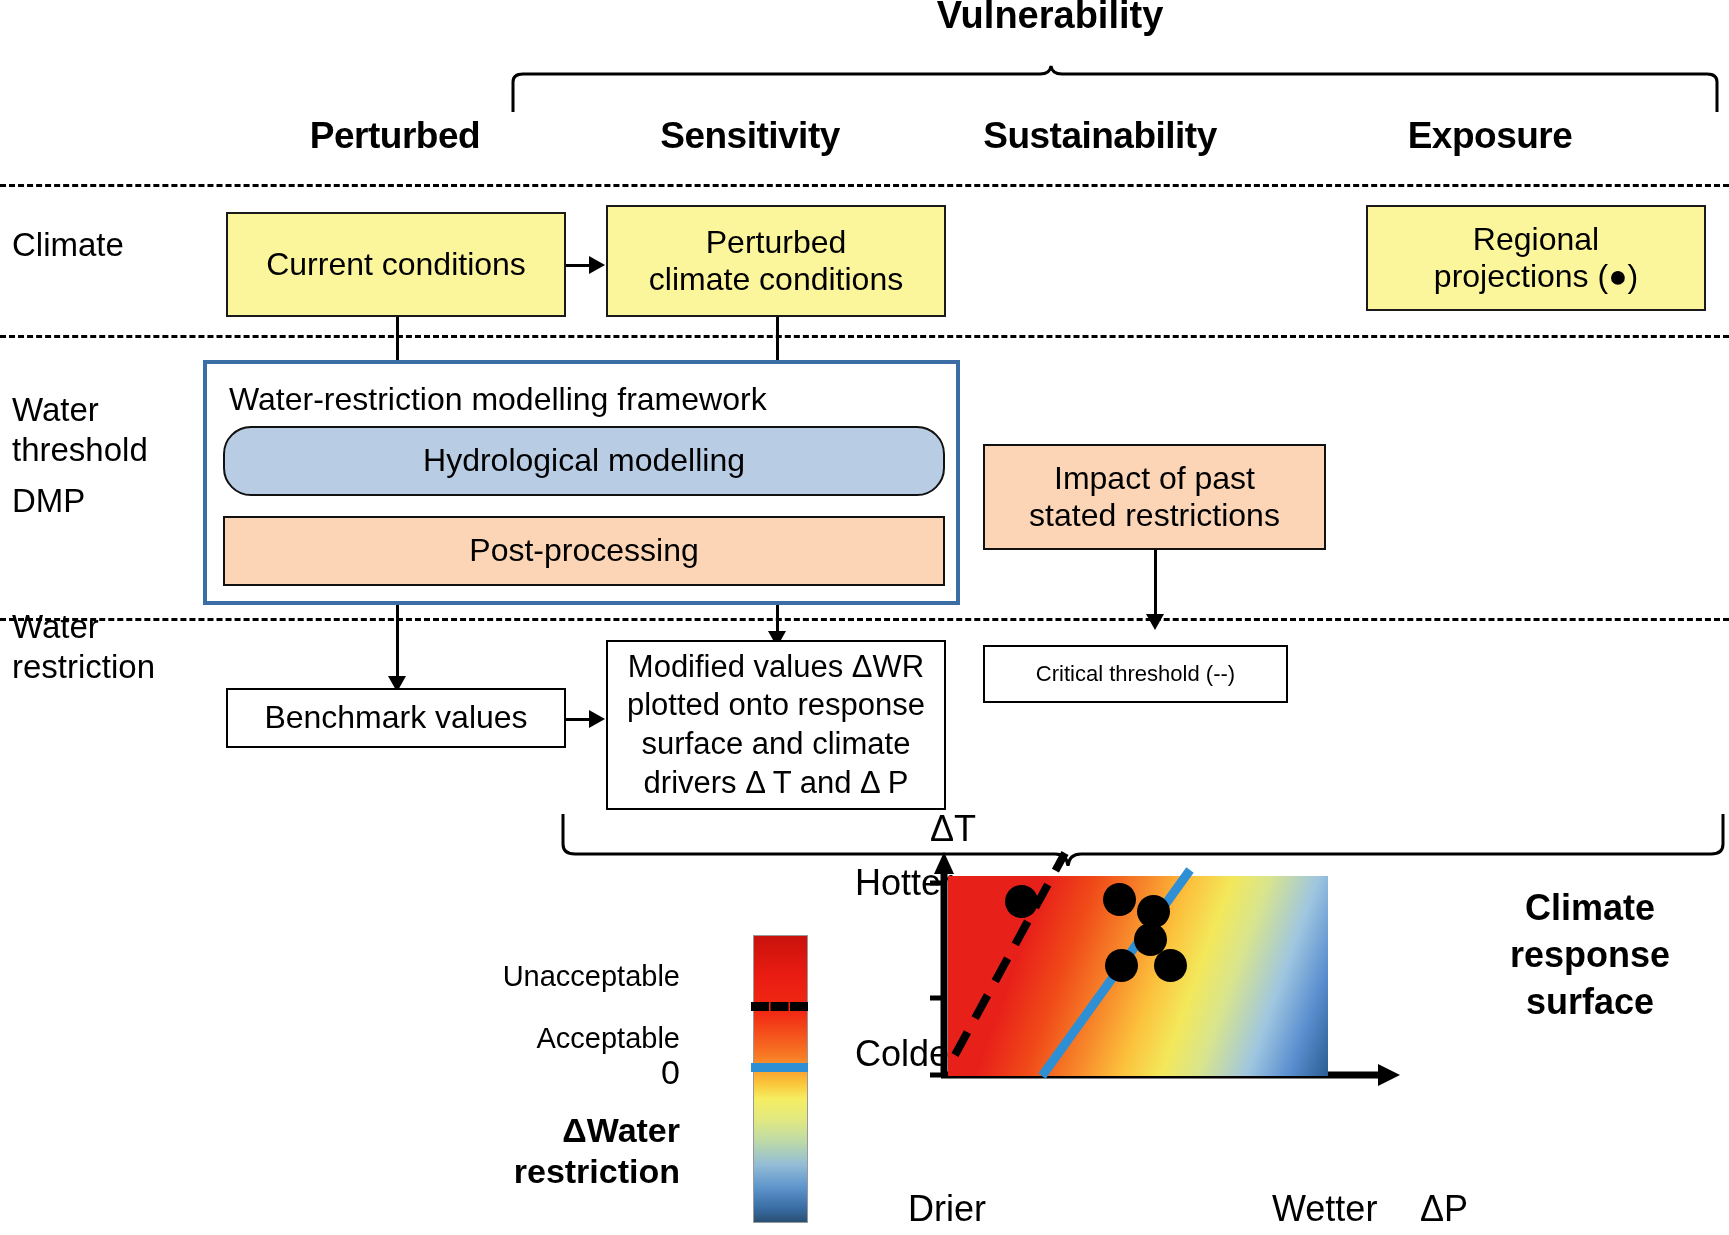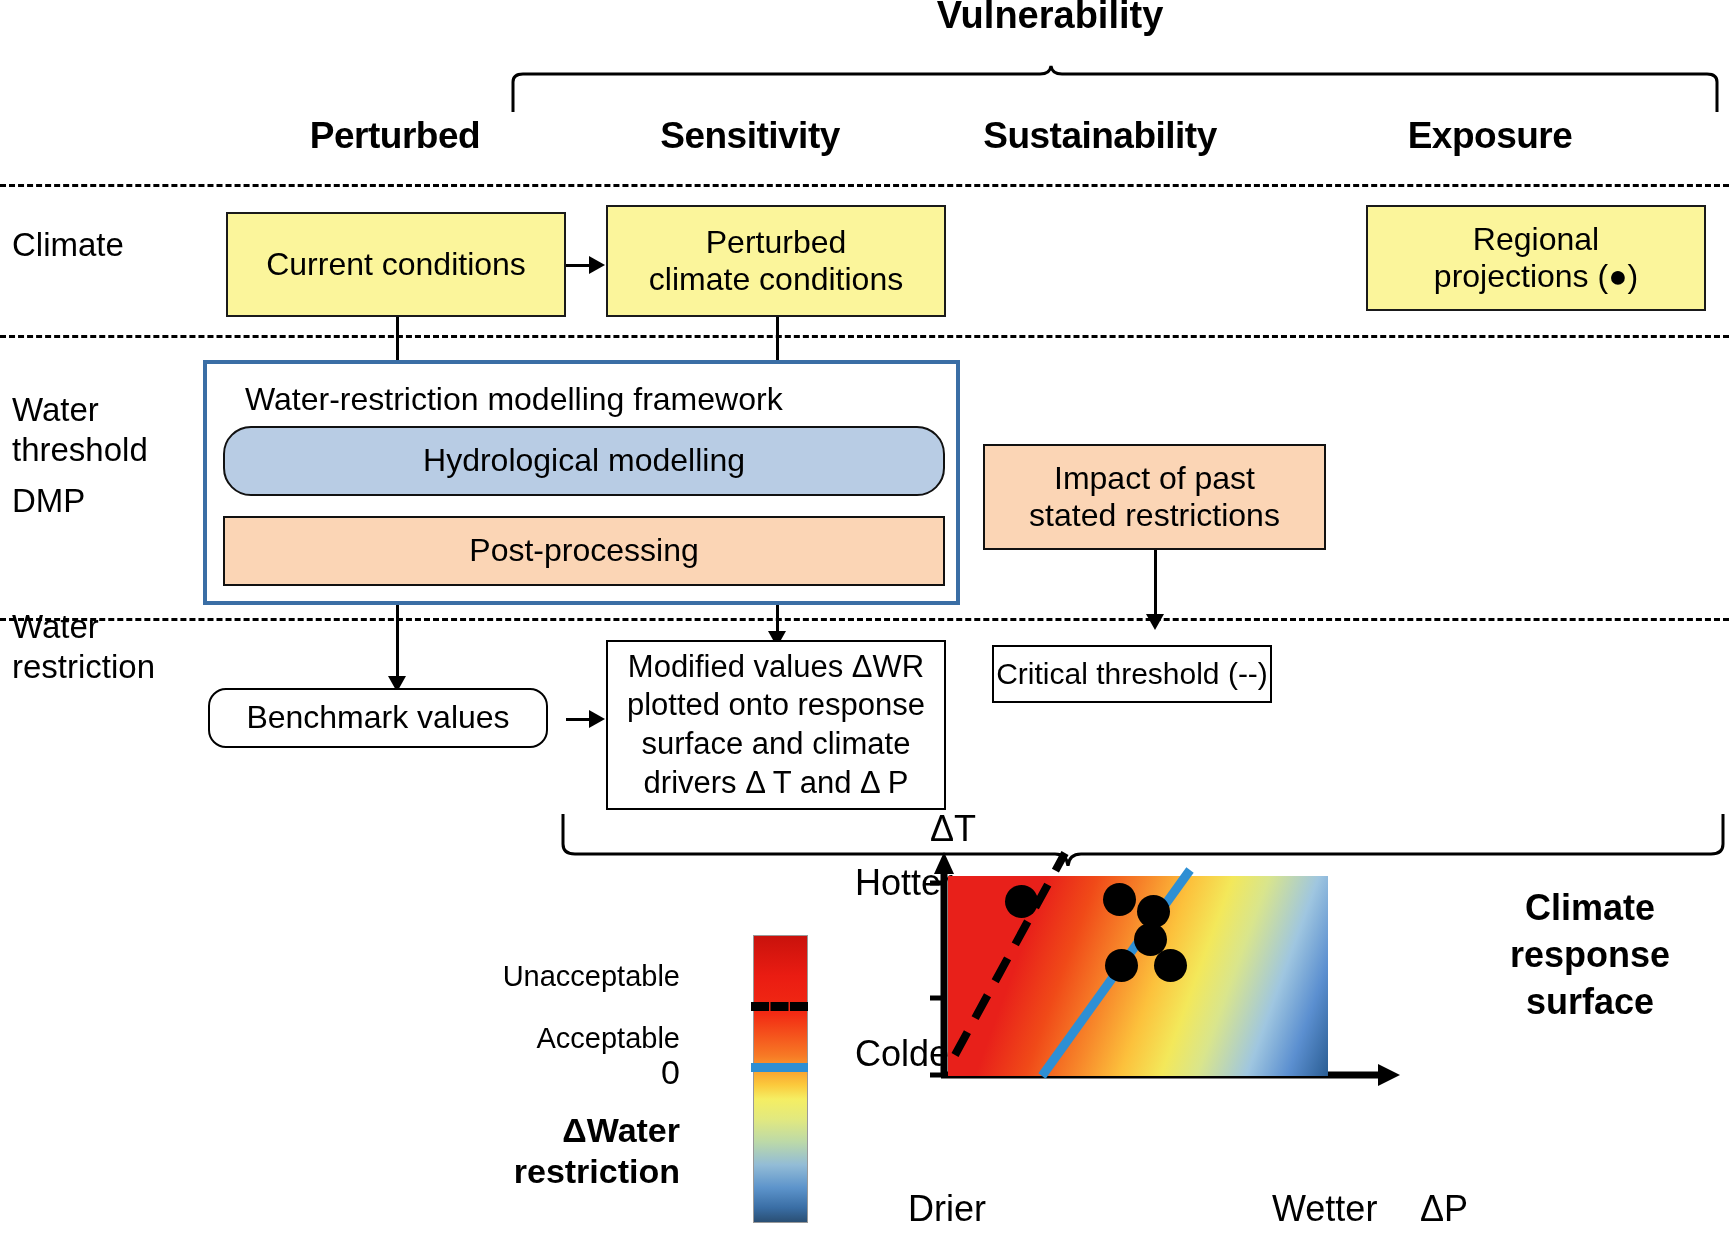--- a/index.html
+++ b/index.html
@@ -35,21 +35,21 @@
     border:2px solid #000;background:#fff;
   }
   .yellow{background:#fbf59b;border:2px solid #1a1a1a;}
   .blue{background:#b8cce4;border:2px solid #111;}
   .peach{background:#fbd5b5;border:2px solid #111;}
   .framework{
     position:absolute;box-sizing:border-box;
     border:4px solid #3a6ea5;background:#fff;
   }
   .fwtitle{
-    position:absolute;font-size:32px;left:0;width:100%;text-align:left;margin-left:16px;
+    position:absolute;font-size:32px;left:0;width:100%;text-align:left;
   }
   
   .vline{position:absolute;width:0;border-left:3px solid #000;}
   .hline{position:absolute;height:0;border-top:3px solid #000;}
   .arrowdown{
     position:absolute;width:0;height:0;
     border-left:9px solid transparent;border-right:9px solid transparent;
     border-top:16px solid #000;
   }
   .arrowright{
@@ -137,28 +137,28 @@
 
 <div class="vline" style="left:396px;top:605px;height:75px;"></div>
 <div class="arrowdown" style="left:388px;top:676px;"></div>
 
 <div class="vline" style="left:776px;top:605px;height:30px;"></div>
 <div class="arrowdown" style="left:768px;top:631px;"></div>
 
 <div class="vline" style="left:1154px;top:550px;height:68px;"></div>
 <div class="arrowdown" style="left:1146px;top:614px;"></div>
 
-<div class="box" style="left:208px;top:688px;width:340px;height:60px;border-radius:18px;">Benchmark values</div>
+<div class="box" style="left:226px;top:688px;width:340px;height:60px;">Benchmark values</div>
 
 <div class="hline" style="left:566px;top:718px;width:24px;"></div>
 <div class="arrowright" style="left:589px;top:710px;"></div>
 
 <div class="box" style="left:606px;top:640px;width:340px;height:170px;padding:6px 12px;font-size:31px;line-height:1.25;">Modified values ΔWR plotted onto response surface and climate drivers Δ T and Δ P</div>
 
-<div class="box" style="left:983px;top:645px;width:280px;height:58px;font-size:30px;margin-left:9px;">Critical  threshold (--)</div>
+<div class="box" style="left:983px;top:645px;width:305px;height:58px;font-size:22px;">Critical  threshold (--)</div>
 
 <svg class="abs" style="left:555px;top:808px;" width="1175" height="62">
   <path d="M8,6 L8,36 Q8,46 20,46 L500,46 Q512,46 513,58 Q514,46 526,46 L1156,46 Q1168,46 1168,36 L1168,6" fill="none" stroke="#000" stroke-width="3"></path>
 </svg>
 
 <div class="cblabel" style="left:500px;top:960px;width:180px;">Unacceptable</div>
 <div class="cblabel" style="left:500px;top:1022px;width:180px;">Acceptable</div>
 <div class="cblabel" style="left:500px;top:1053px;width:180px;font-size:34px;">0</div>
 <div class="cbbold" style="left:450px;top:1110px;width:230px;">
   <div>ΔWater</div>

